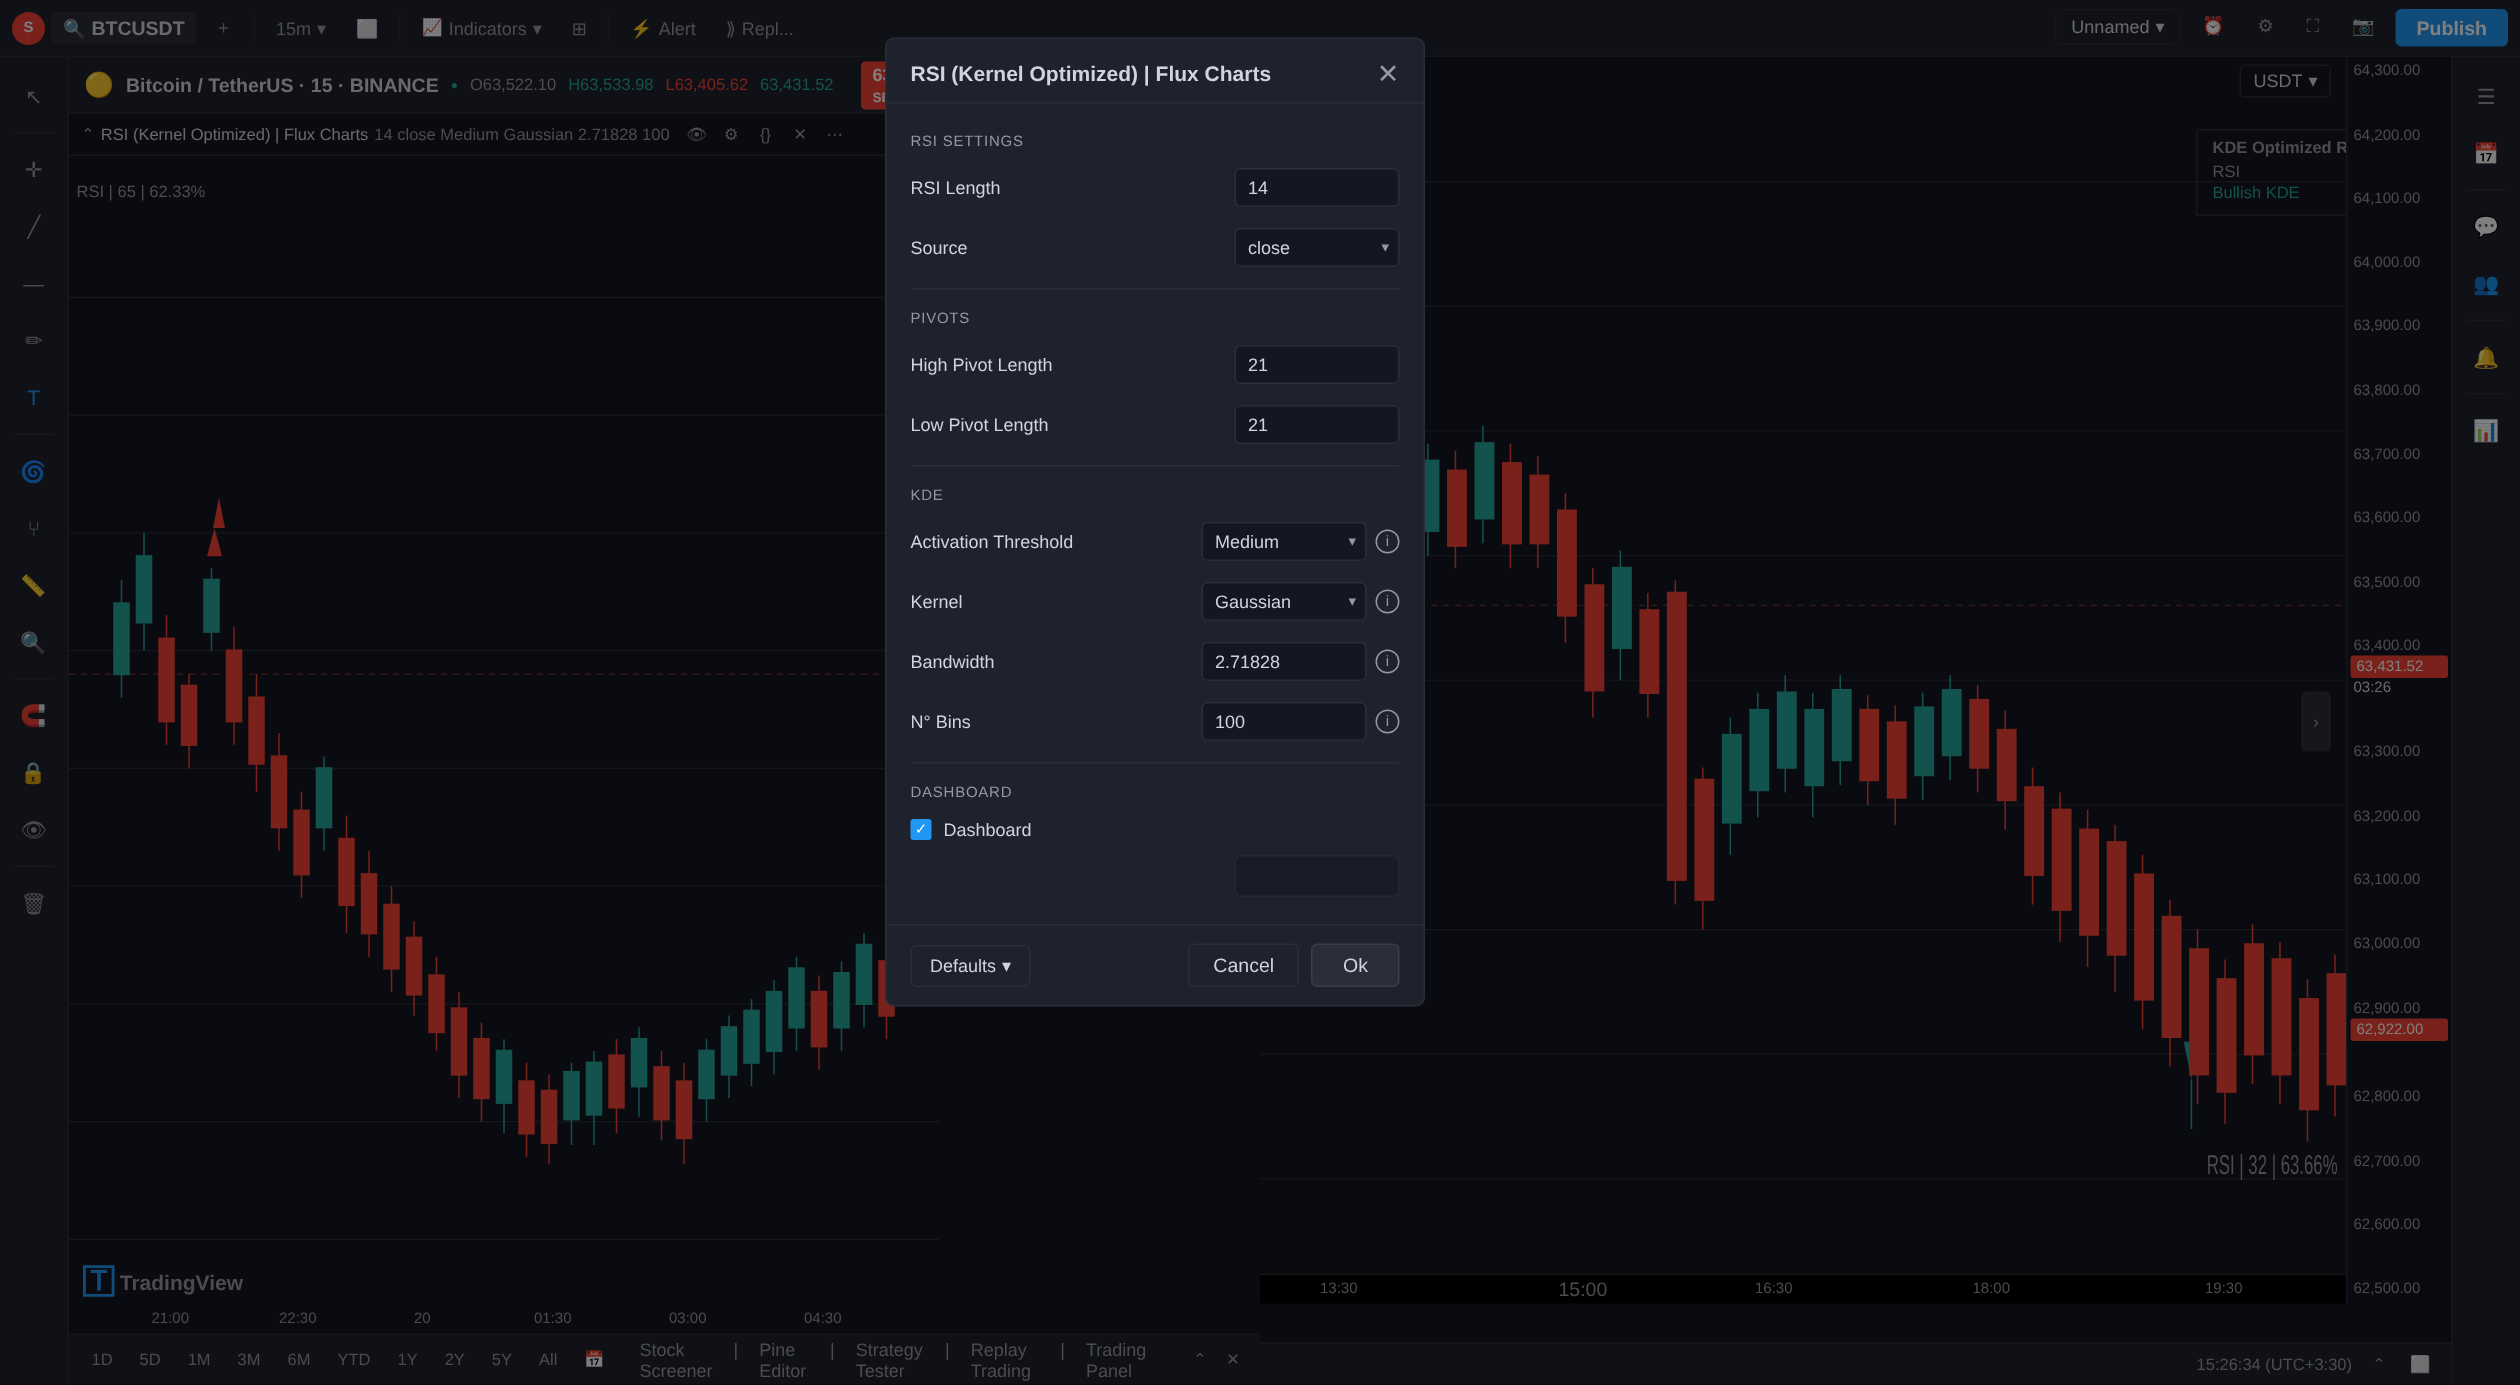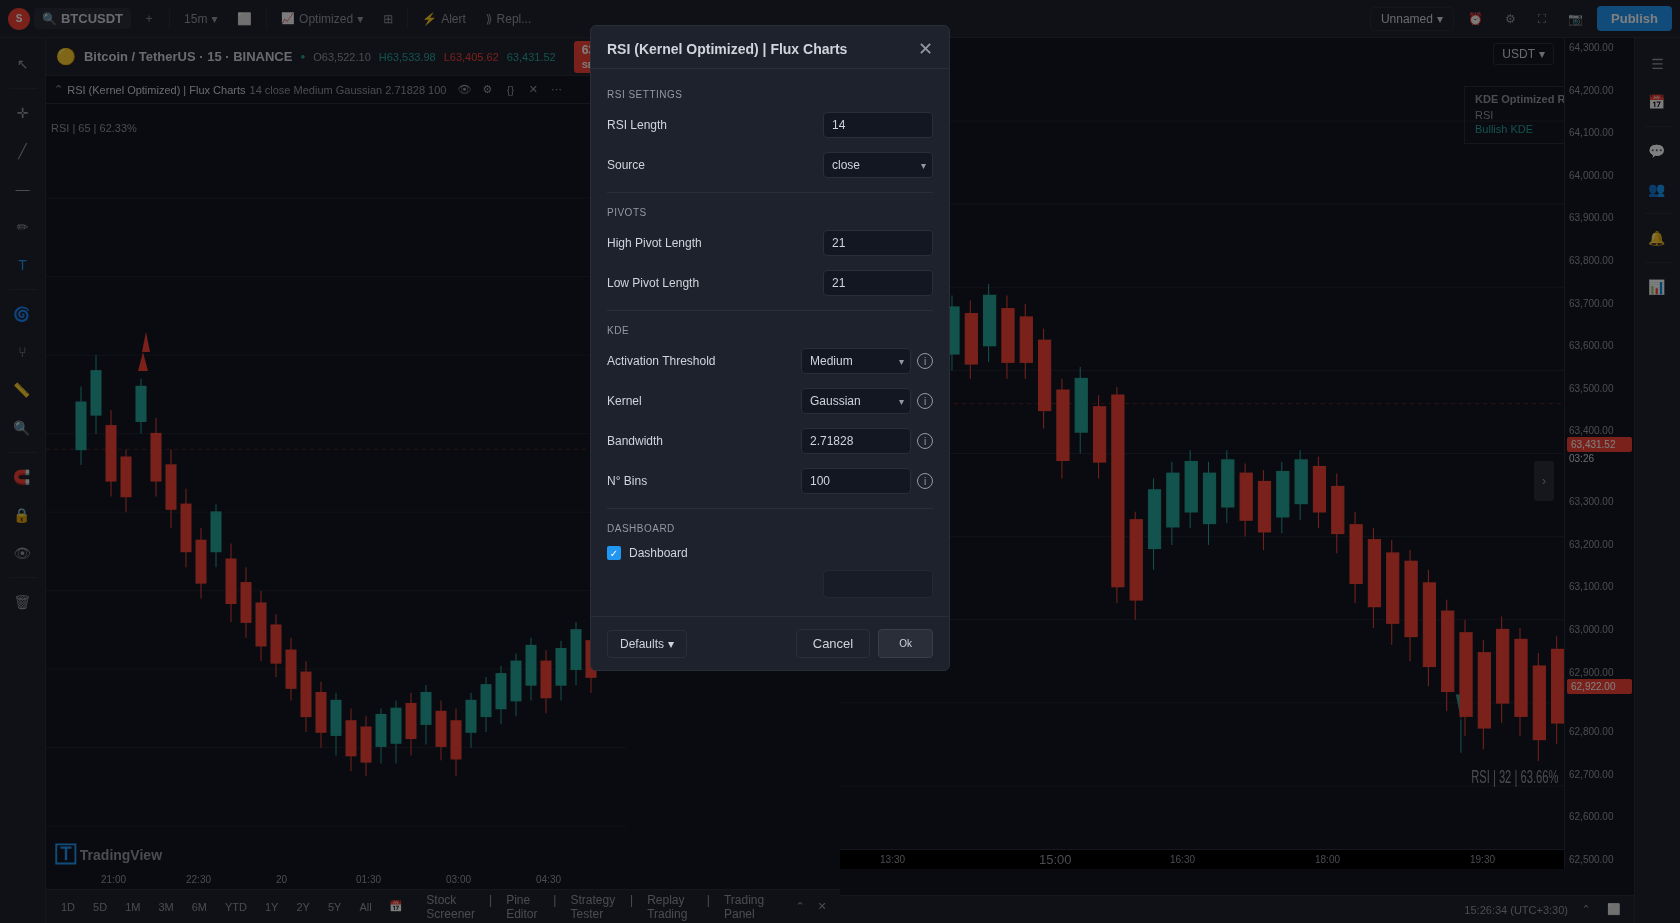--- a/index.html
+++ b/index.html
@@ -52,21 +52,21 @@
       color: #d1d4dc;
       font-weight: 600;
       font-size: 13px;
       display: flex;
       align-items: center;
       gap: 4px;
     }
     .top-right {
       margin-left: auto;
       display: flex;
-      align-items: center;
+      align-items: flex-start;
       gap: 6px;
     }
     .publish-btn {
       background: #2196f3;
       color: white;
       border: none;
       border-radius: 4px;
       padding: 5px 14px;
       font-size: 13px;
       font-weight: 600;
@@ -398,21 +398,21 @@
       color: #d1d4dc;
       font-size: 13px;
       padding: 6px 16px;
       cursor: pointer;
     }
     .ok-btn {
       background: #2a2e39;
       border: 1px solid #3a3e4a;
       border-radius: 4px;
       color: #d1d4dc;
-      font-size: 10px;
+      font-size: 13px;
       padding: 6px 20px;
       cursor: pointer;
     }
 
     
     .kde-widget {
       position: absolute;
       top: 48px;
       right: 10px;
       background: rgba(20,24,36,0.92);
@@ -526,21 +526,21 @@
   <button class="toolbar-btn">＋</button>
   <div class="toolbar-separator"></div>
   <button class="toolbar-btn">
     <span>15m</span>
     <span>▾</span>
   </button>
   <button class="toolbar-btn">⬜</button>
   <div class="toolbar-separator"></div>
   <button class="toolbar-btn">
     <span style="font-size:11px;">📈</span>
-    <span>Optimized</span>
+    <span>Indicators</span>
     <span>▾</span>
   </button>
   <button class="toolbar-btn">⊞</button>
   <div class="toolbar-separator"></div>
   <button class="toolbar-btn">
     <span>⚡</span>
     <span>Alert</span>
   </button>
   <button class="toolbar-btn">
     <span>⟫</span>

